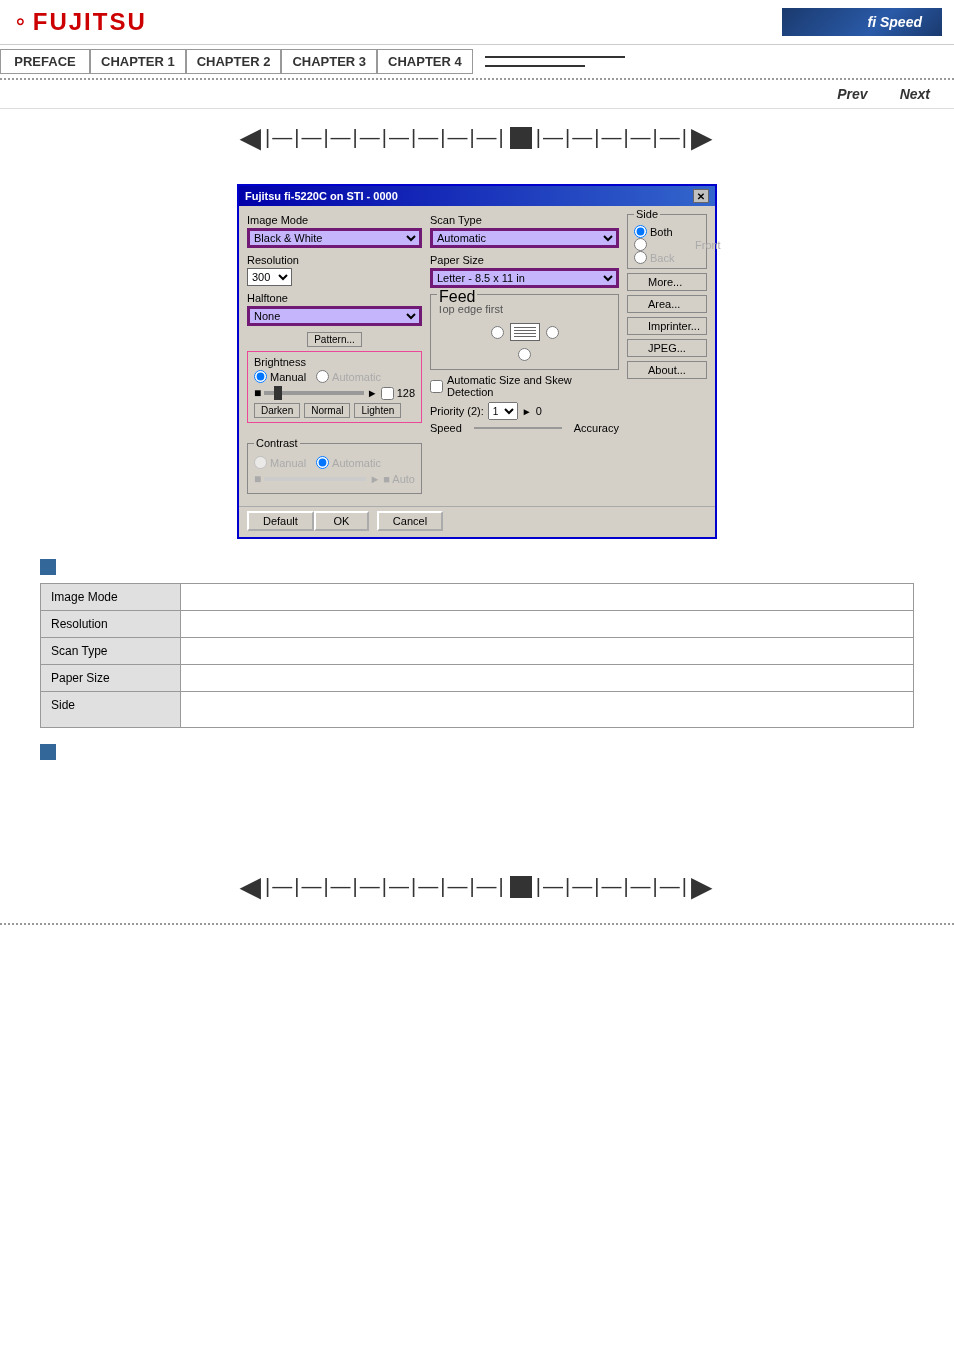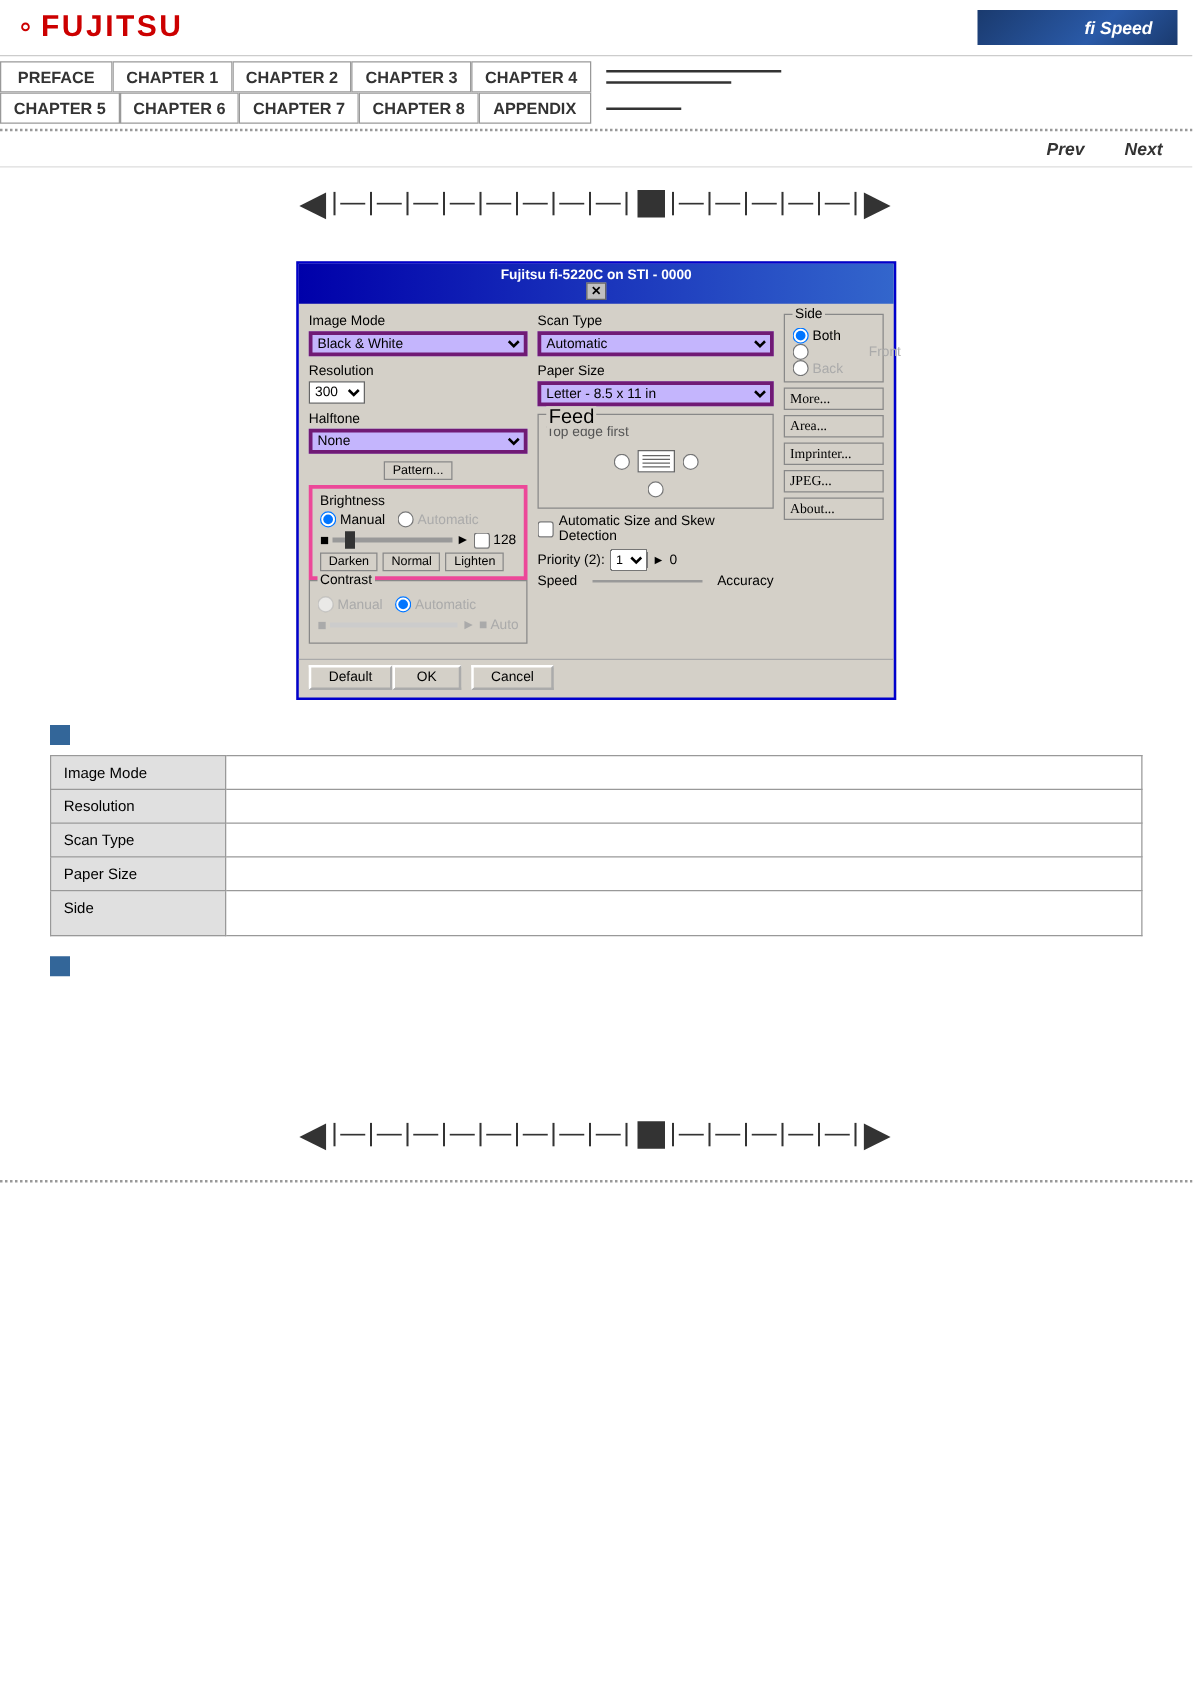--- a/index.html
+++ b/index.html
@@ -98,21 +98,20 @@
     }
     .dialog-titlebar {
       background: linear-gradient(to right, #0000aa, #3366cc);
       color: #fff;
       padding: 3px 6px;
       display: flex;
       align-items: center;
       justify-content: space-between;
       font-size: 11px;
       font-weight: bold;
-      flex-direction: column;
     }
     .dialog-close-btn {
       background: #c0c0c0;
       border: 1px solid #666;
       color: #000;
       width: 16px;
       height: 14px;
       font-size: 10px;
       cursor: pointer;
       display: flex;
@@ -177,23 +176,23 @@
     }
     .side-group-label {
       position: absolute;
       top: -7px;
       left: 6px;
       background: #d4d0c8;
       padding: 0 2px;
       font-size: 11px;
     }
     .brightness-group {
-      border: 3px solid #ec4899;
+      border: 1px solid #ec4899;
       padding: 4px 6px;
-      margin-bottom: 0;
+      margin-bottom: 20px;
     }
     .brightness-inner {
       font-size: 11px;
     }
     .slider-row {
       display: flex;
       align-items: center;
       gap: 3px;
       margin: 3px 0;
     }
@@ -222,25 +221,24 @@
       font-size: 10px;
       padding: 1px 6px;
       cursor: pointer;
     }
     .dialog-right-btn {
       display: block;
       width: 100%;
       background: #d4d0c8;
       border: 1px solid #888;
       font-size: 11px;
-      padding: 2px 4px;
+      padding: 2px 20px;
       margin-bottom: 4px;
       cursor: pointer;
       text-align: left;
-      font-family: Liberation Serif, serif;
     }
     .dialog-footer {
       display: flex;
       align-items: center;
       padding: 4px 8px 6px 8px;
       border-top: 1px solid #aaa;
     }
     .dialog-footer-left { }
     .dialog-footer-right {
       display: flex;
@@ -386,30 +384,20 @@
 <div class="nav-area">
   <div class="nav-row">
     <div class="nav-cell">PREFACE</div>
     <div class="nav-cell">CHAPTER 1</div>
     <div class="nav-cell">CHAPTER 2</div>
     <div class="nav-cell">CHAPTER 3</div>
     <div class="nav-cell">CHAPTER 4</div>
     <div style="flex:1; display:flex; flex-direction:column; justify-content:center; padding: 4px 12px; gap:7px;">
       <div style="width:140px; height:2px; background:#333;"></div>
       <div style="width:100px; height:2px; background:#333;"></div>
-    </div>
-  </div>
-  <div class="nav-row">
-    <div class="nav-cell">CHAPTER 5</div>
-    <div class="nav-cell">CHAPTER 6</div>
-    <div class="nav-cell">CHAPTER 7</div>
-    <div class="nav-cell">CHAPTER 8</div>
-    <div class="nav-cell">APPENDIX</div>
-    <div style="flex:1; display:flex; flex-direction:column; justify-content:center; padding: 4px 12px; gap:7px;">
-      <div style="width:60px; height:2px; background:#333;"></div>
     </div>
   </div>
 </div>
 
 <div class="prev-next-bar">
   <button class="prev-next-btn">Prev</button>
   <button class="prev-next-btn">Next</button>
 </div>
 
 <div class="slider-bar">

